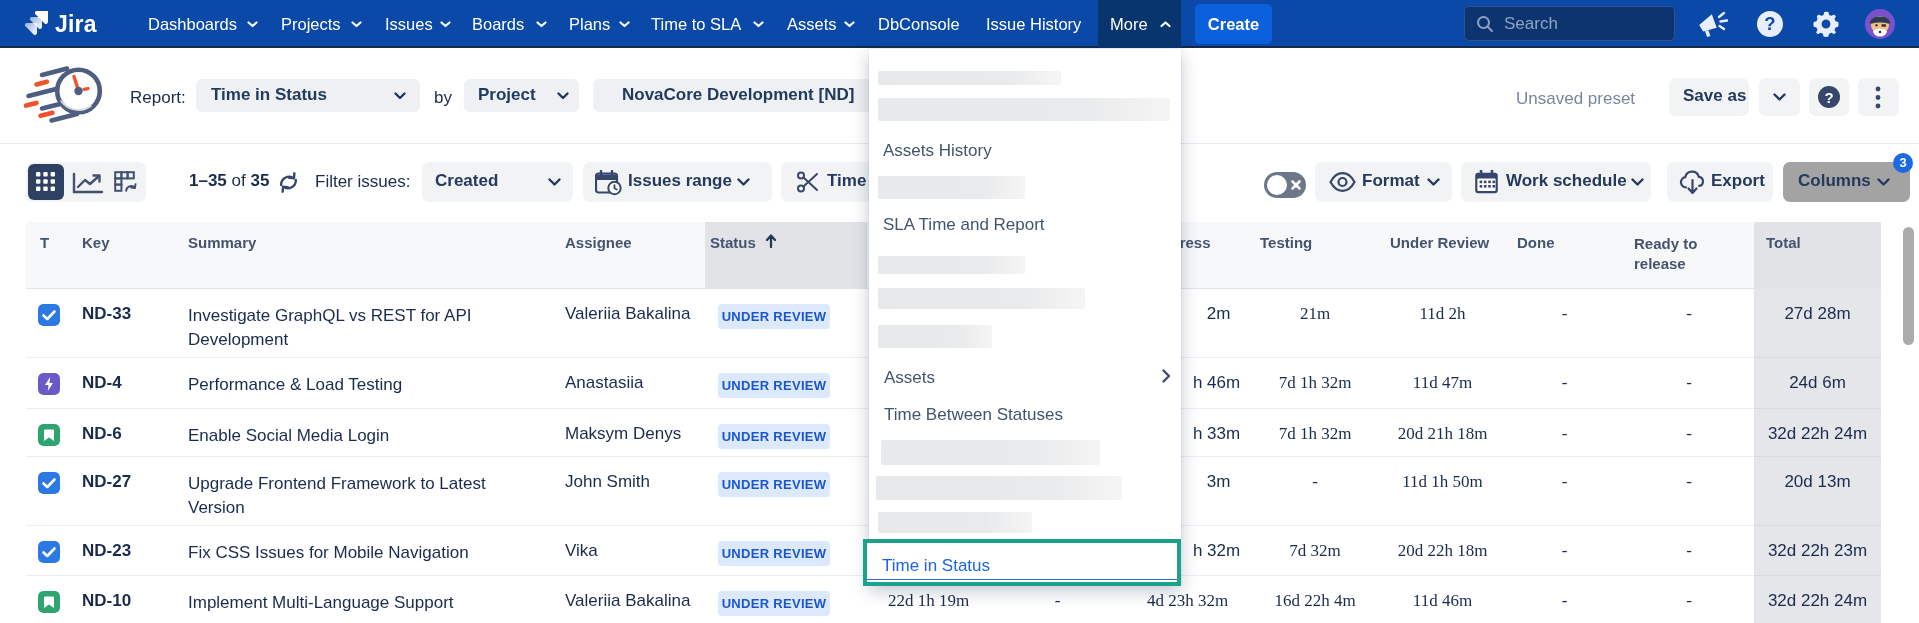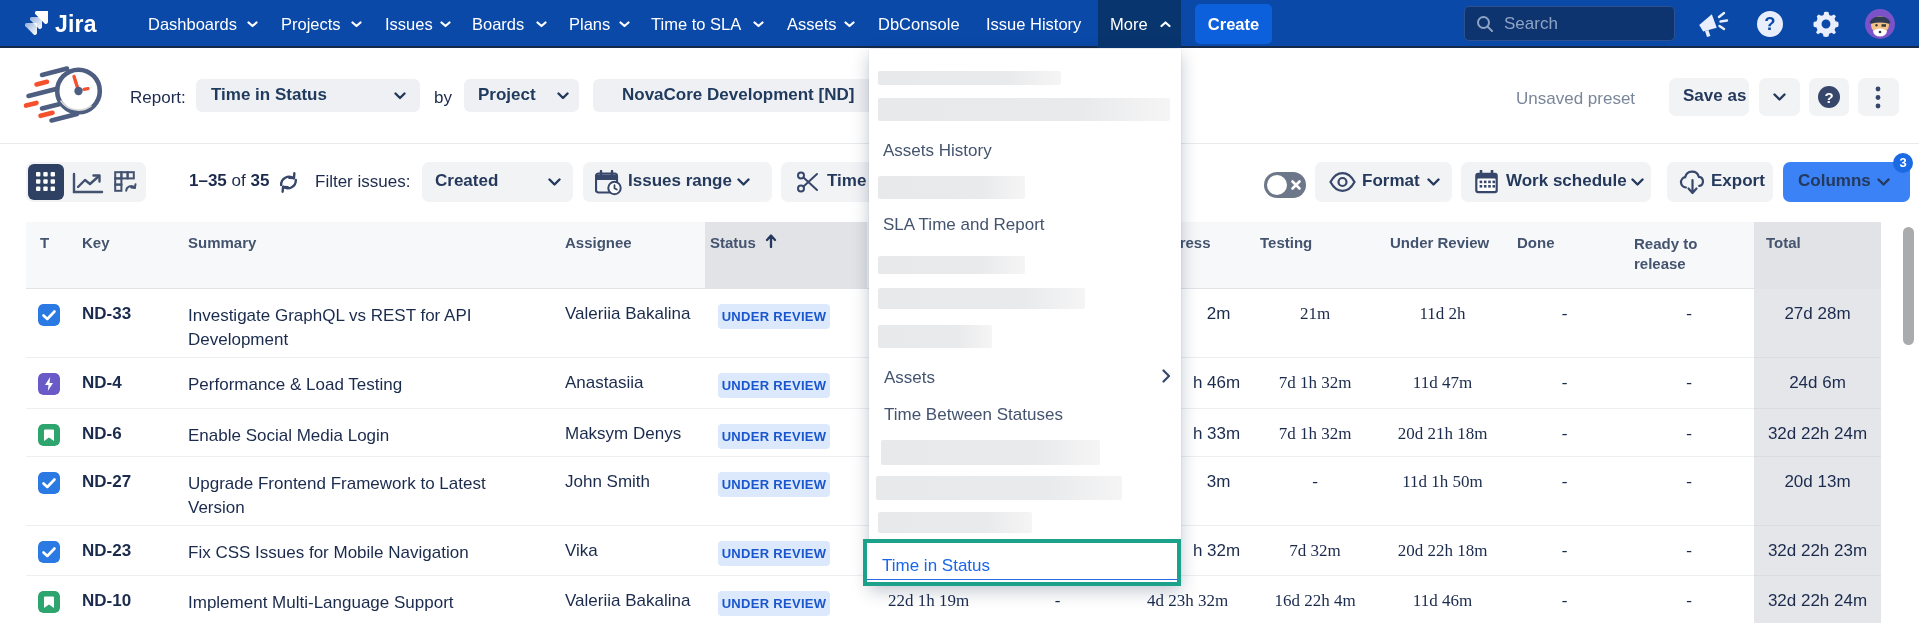--- a/index.html
+++ b/index.html
@@ -311,21 +311,21 @@
         <path d="M1.5 1.5 L6.5 6.5 L11.5 1.5" fill="none" stroke="#24395c" stroke-width="2.4" stroke-linecap="round" stroke-linejoin="round"></path>
       </svg>
   </div>
   <div class="tbtn" style="left:1667px;width:106px">
     <svg class="abs" style="left:12px;top:7px" width="27" height="27" viewBox="0 0 27 27">
       <path d="M7 18.5 a5.2 5.2 0 0 1 -0.8 -10.3 a7 7 0 0 1 13.6 -0.4 a4.6 4.6 0 0 1 0.4 9.1" stroke="#37476b" stroke-width="2.2" fill="none" stroke-linecap="round"></path>
       <path d="M13.5 11 L13.5 23.5 M9.5 19.5 l4 4.5 4 -4.5" stroke="#37476b" stroke-width="2.2" fill="none" stroke-linecap="round" stroke-linejoin="round"></path>
     </svg>
     <span class="txt" style="left:44px">Export</span>
   </div>
-  <div class="tbtn" style="left:1783px;width:127px;background:#3b82f6">
+  <div class="tbtn" style="left:1783px;width:127px;background:#a3a3a3">
     <span class="txt" style="left:15px">Columns</span>
     <svg class="abs" style="left:94px;top:16px" width="13" height="9" viewBox="0 0 13 9">
         <path d="M1.5 1.5 L6.5 6.5 L11.5 1.5" fill="none" stroke="#24395c" stroke-width="2.4" stroke-linecap="round" stroke-linejoin="round"></path>
       </svg>
   </div>
   <div class="abs" style="left:1893px;top:153px;width:20px;height:20px;background:#1b6ae4;border-radius:10px;color:#fff;font-size:13px;font-weight:bold;text-align:center;line-height:20px">3</div>
   <table id="tbl">
     <colgroup>
       <col style="width:56px">
         <col style="width:106px">

